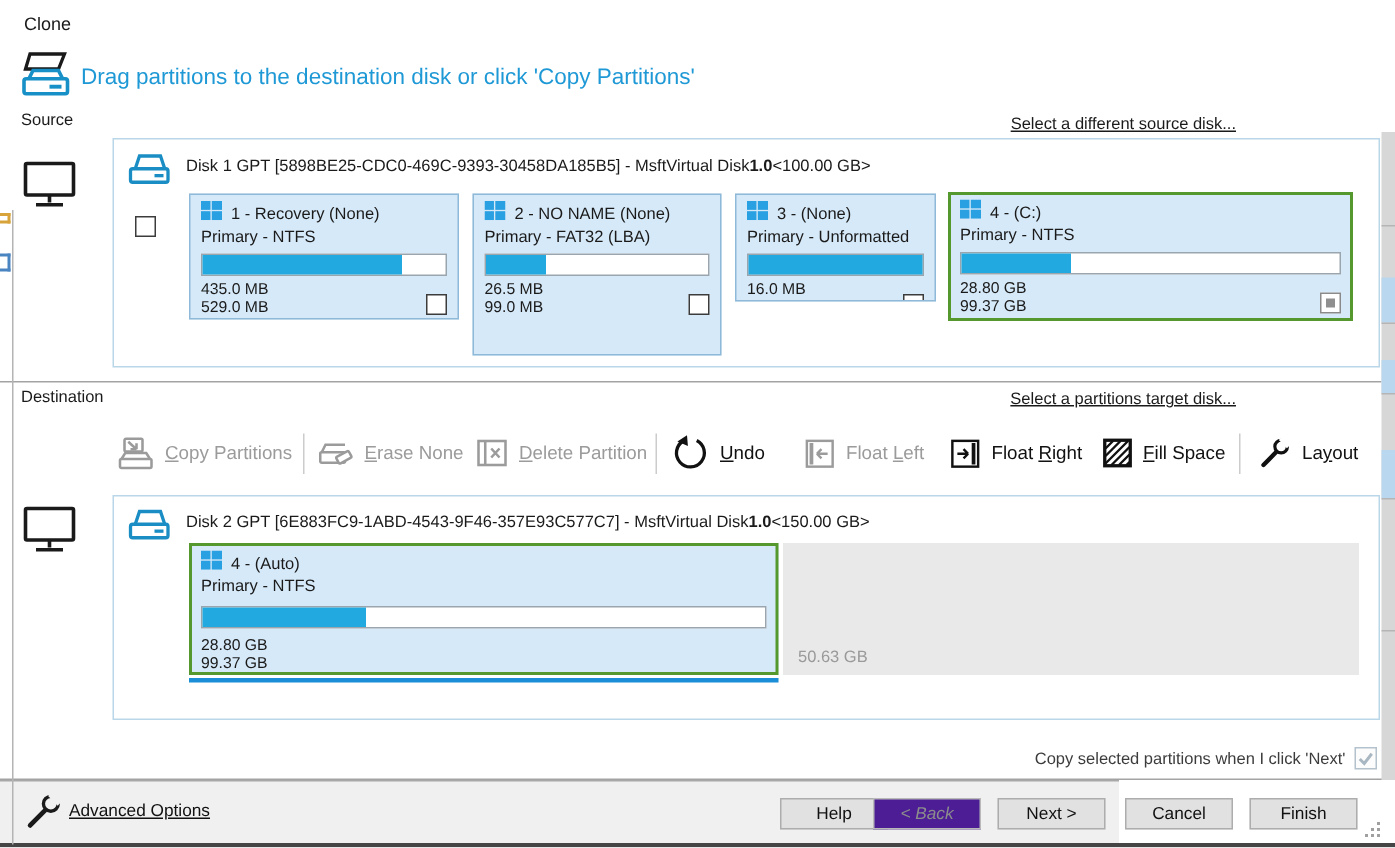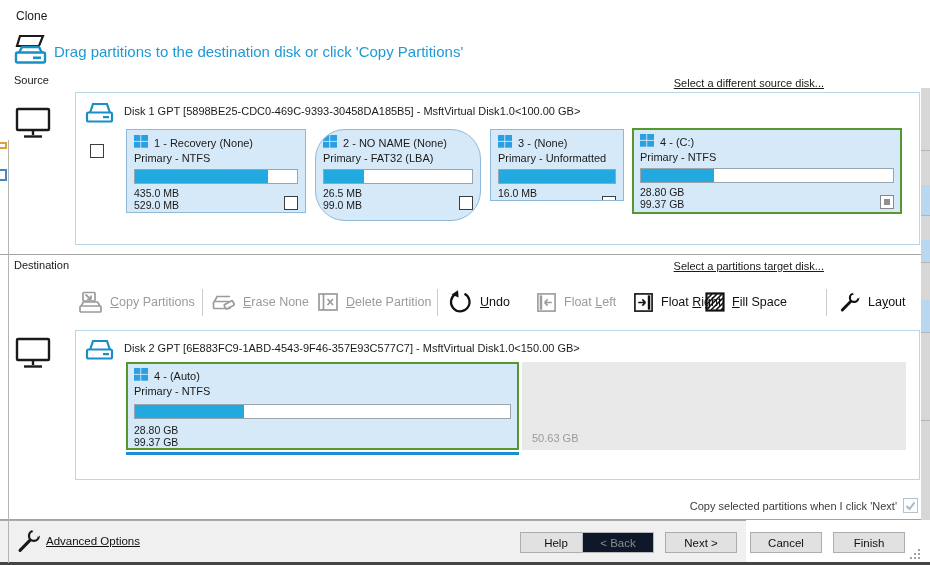--- a/index.html
+++ b/index.html
@@ -16,21 +16,21 @@
   .section-label { font-size:11px; color:#1a1a1a; }
   .link { font-size:11px; color:#1a1a1a; text-decoration:underline; cursor:pointer; white-space:nowrap; }
 
   .panel {
     position:absolute; border:1px solid #b9d7e8; background:#fff;
   }
   .disk-title { position:absolute; left:48px; top:12px; font-size:11px; white-space:nowrap; }
   .disk-title span { margin-right:0; }
   .dt-name { margin-right:22px; }
   .dt-kind { margin-right:16px; }
-  .dt-ver  { margin-right:12px; }
+  .dt-ver  { margin-right:12px;font-weight:bold; }
 
   .part {
     position:absolute; background:#d6e9f8; border:1px solid #8fb9d8;
     padding:5px 7px 3px 7px; overflow:hidden;
   }
   .part.selected { border:2px solid #55992e; padding:4px 6px 2px 6px; }
   .prow { display:flex; align-items:center; gap:6px; height:15px; }
   .pname { font-size:11px; white-space:nowrap; }
   .ptype { font-size:11px; margin-top:2px; white-space:nowrap; }
   .pbar {
@@ -71,21 +71,21 @@
   .footer {
     position:absolute; left:0; top:520px; width:746px; height:42px; background:#f0f0f0;
     border-top:1px solid #a8a8a8;
   }
   .adv-link { left:46px; top:14px; font-size:11.5px; color:#111; text-decoration:underline; cursor:pointer; }
   .btn {
     position:absolute; top:11px; width:72px; height:21px;
     background:#e1e1e1; border:1px solid #adadad; font-family:inherit;
     font-size:11.5px; color:#111; text-align:center; line-height:18px; cursor:pointer;
   }
-  .btn:disabled, .btn.disabled { background:#0f172a; border-color:#b9b9b9; color:#8c8c8c; }
+  .btn:disabled, .btn.disabled { background:#4c1d95; border-color:#b9b9b9; color:#8c8c8c;font-style:italic; }
   .bottom-band { position:absolute; left:0; top:562px; width:930px; height:3px; background:#454545; }
 
   .vline-left { position:absolute; left:8px; top:140px; width:1px; height:423px; background:#b4b4b4; }
   .mark { position:absolute; left:0; width:7px; }
   .mark.yellow { top:142px; height:7px; border:2px solid #d8a33a; border-left:none; }
   .mark.blue { top:169px; height:12px; border:2px solid #4a85c2; border-left:none; }
   .right-strip { position:absolute; left:921px; top:88px; width:9px; height:432px; background:#d7d7d7; }
   .rs-seg { position:absolute; left:0; width:9px; }
   .rs-line { height:1px; background:#b5b5b5; }
   .rs-blue { background:#b9d7ee; }
@@ -149,21 +149,21 @@
         </div>
       <div class="pfoot">
         <div class="psizes">
           <div>435.0 MB</div>
           <div>529.0 MB</div>
         </div>
         <span class="pcheck"></span>
       </div>
     </div>
 
-    <div class="part" style="left:239px;top:36px;width:166px;height:92px;border-radius:30px;">
+    <div class="part" style="left:239px;top:36px;width:166px;height:108px;">
       <div class="prow">
         <span><svg width="14" height="13" viewBox="0 0 14 13">
               <g fill="#28a0e2">
                 <rect x="0" y="0" width="6.3" height="5.9"></rect>
                 <rect x="7.2" y="0" width="6.8" height="5.9"></rect>
                 <rect x="0" y="6.8" width="6.3" height="5.9"></rect>
                 <rect x="7.2" y="6.8" width="6.8" height="5.9"></rect>
               </g>
             </svg></span>
         <span class="pname">2 - NO NAME (None)</span>
@@ -291,21 +291,21 @@
   <div class="tool enabled" style="left:633px;">
     <span class="ticon">
       <svg width="21" height="21" viewBox="0 0 22 22" fill="none" stroke="currentColor" stroke-width="1.7">
         <rect x="2" y="2" width="18" height="18"></rect>
         <line x1="16.8" y1="3.5" x2="16.8" y2="18.5" stroke-width="2.6"></line>
         <path d="M5.5 11 H13 M13 11 l-3.2 -3.2 M13 11 l-3.2 3.2"></path>
       </svg>
     </span>
     <span><span>Float </span><u>R</u><span>ight</span></span>
   </div>
-  <div class="tool enabled" style="left:705px;">
+  <div class="tool enabled" style="left:735px;">
     <span class="ticon">
       <svg width="20" height="20" viewBox="0 0 20 20" fill="none" stroke="currentColor">
         <rect x="1.5" y="1.5" width="17" height="17" stroke-width="2.2"></rect>
         <path d="M2 7 L7 2 M2 12 L12 2 M2 17 L17 2 M6 18 L18 6 M11 18 L18 11 M16 18 L18 16" stroke-width="1.6"></path>
       </svg>
     </span>
     <span><span></span><u>F</u><span>ill Space</span></span>
   </div>
   <div class="tsep" style="left:826px;"></div>
   <div class="tool enabled" style="left:838px;">

